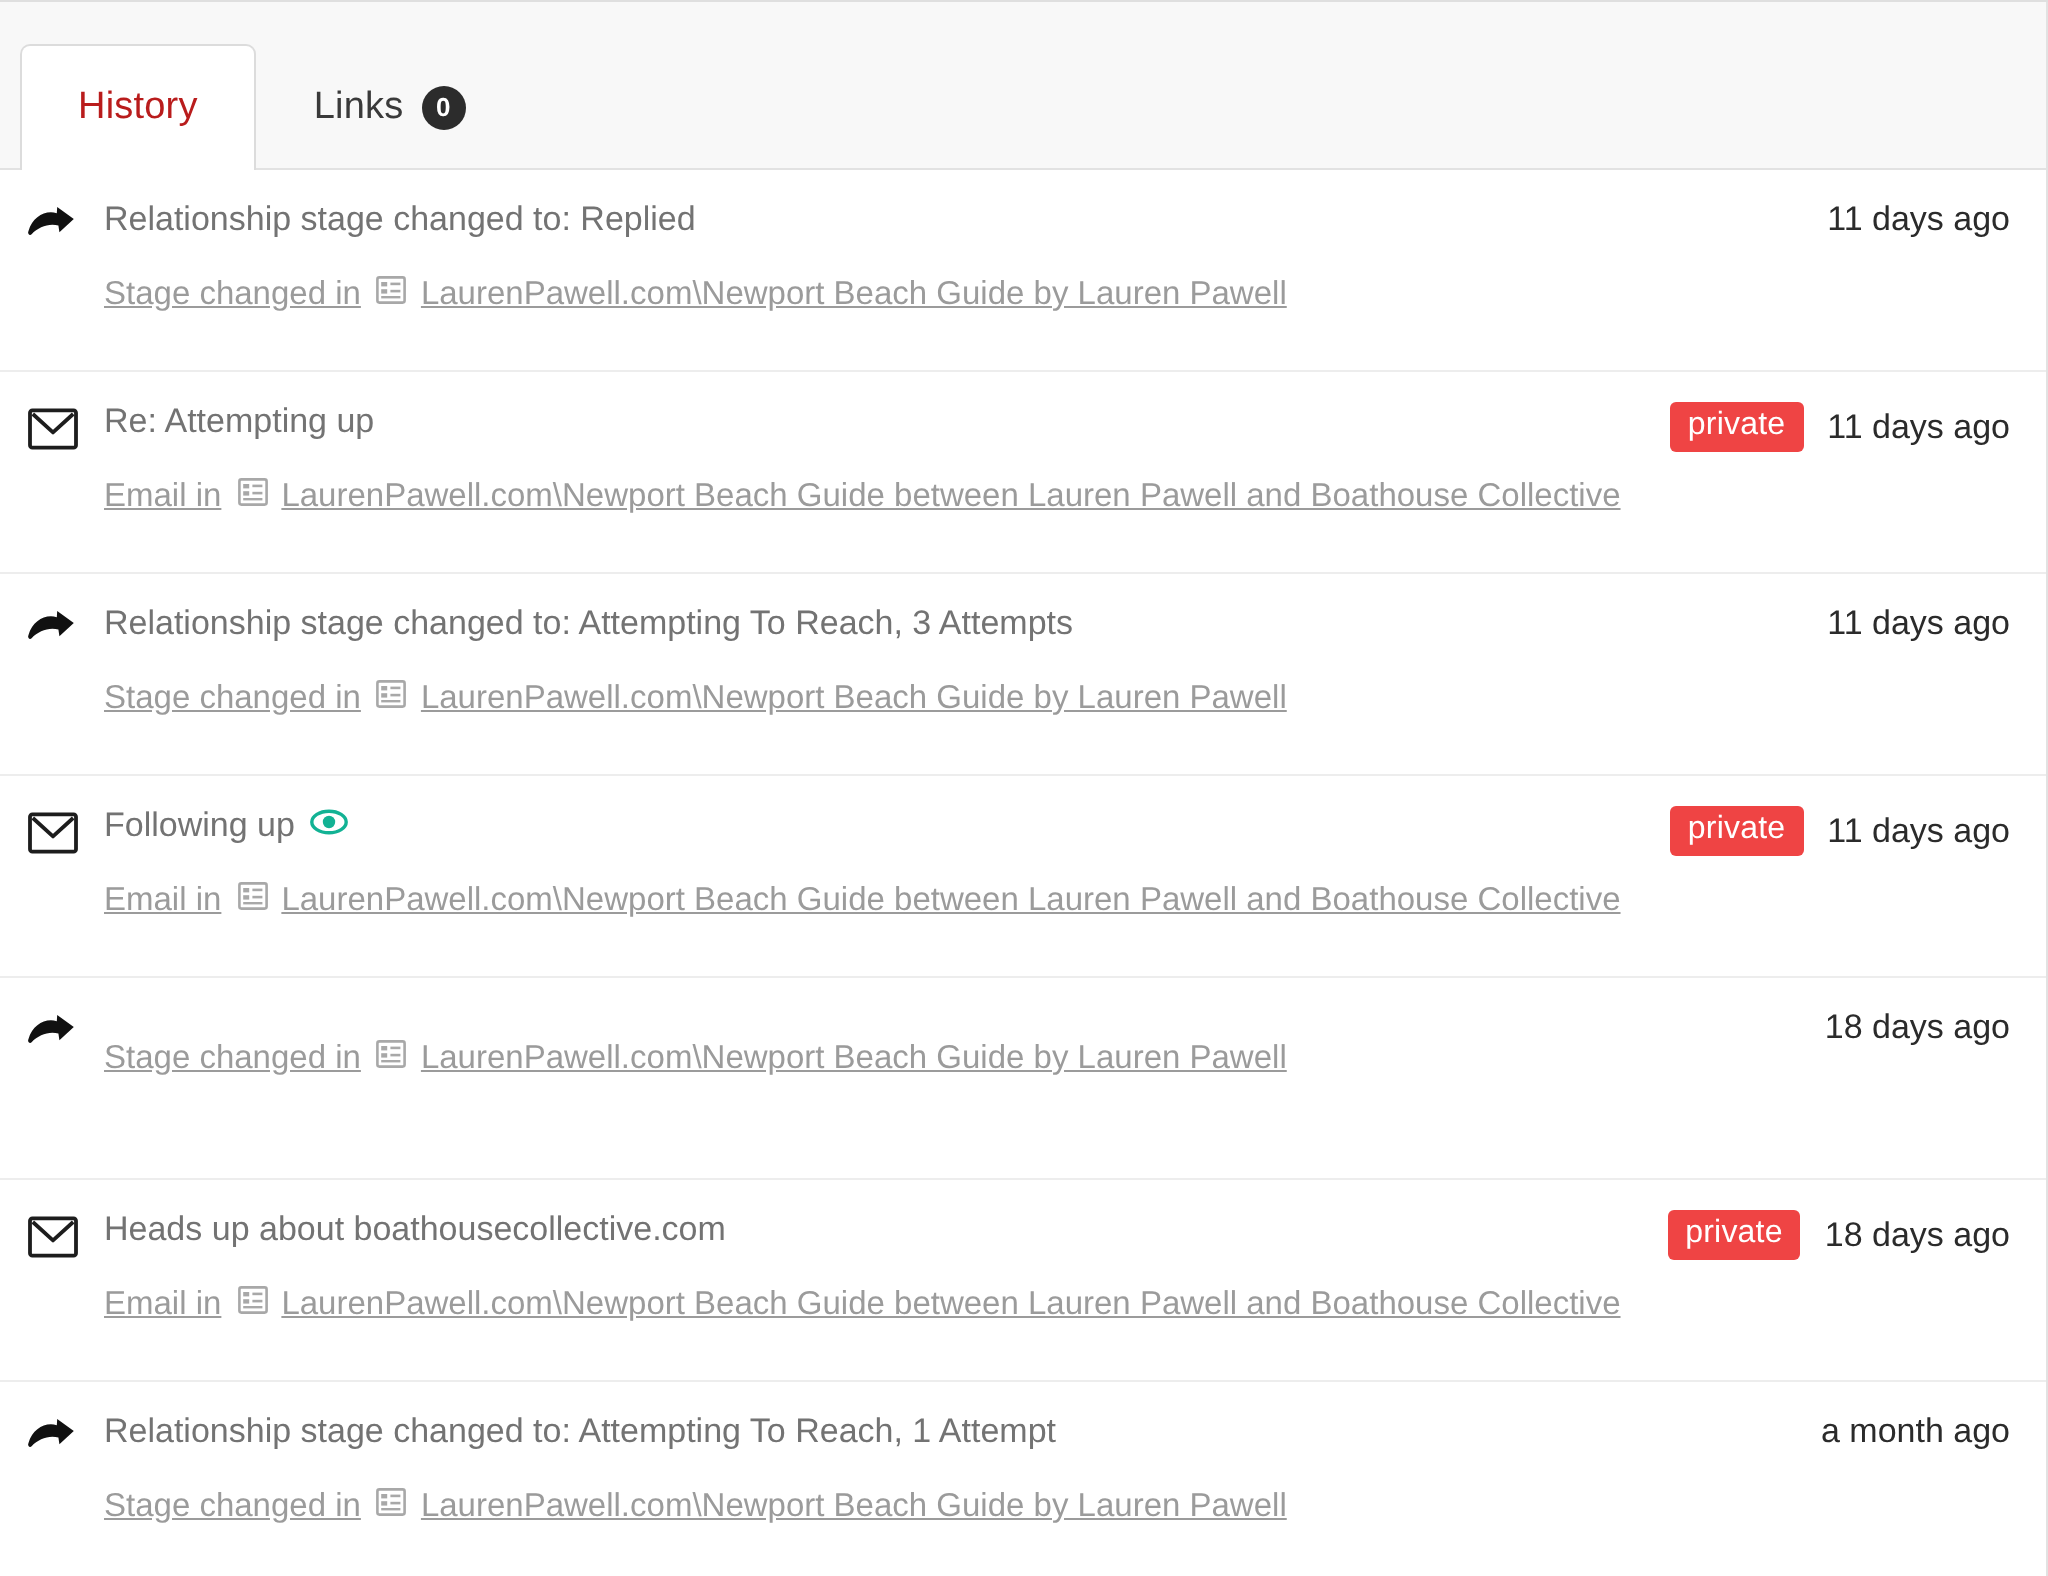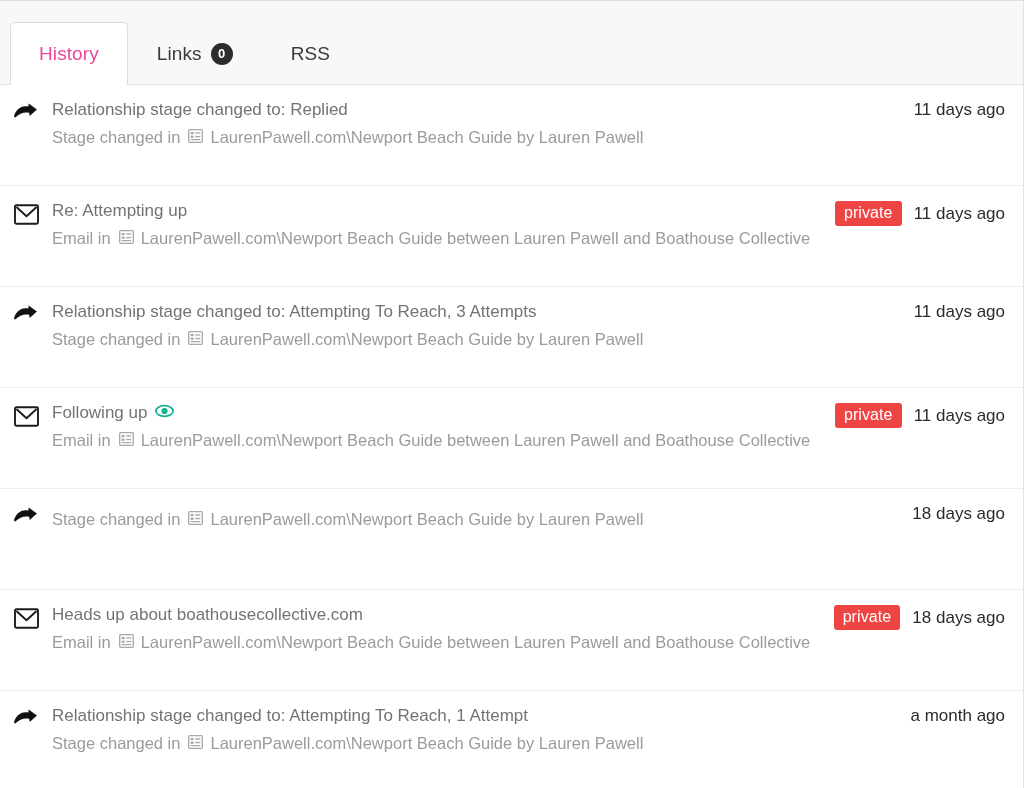--- a/index.html
+++ b/index.html
@@ -49,21 +49,21 @@
     letter-spacing: .1px;
     cursor: pointer;
     background: transparent;
     border: 1px solid transparent;
     border-bottom: none;
     border-radius: 5px 5px 0 0;
   }
   .tab.active {
     background: #ffffff;
     border-color: #dcdcdc;
-    color: #ec4899;
+    color: #b91c1c;
     margin-bottom: -1px;
     height: 63px;
     padding-bottom: 1px;
   }
   .tab-label { white-space: nowrap; }
   .count-badge {
     min-width: 22px;
     height: 22px;
     border-radius: 11px;
     background: #2c2c2c;
@@ -110,27 +110,28 @@
   .row-title {
     font-size: 17px;
     color: #737373;
     line-height: 22px;
     display: flex;
     align-items: center;
     gap: 8px;
     white-space: nowrap;
   }
   .row-sub {
-    margin-top: 5px;
+    margin-top: 15px;
     font-size: 16.5px;
     color: #9b9b9b;
     line-height: 22px;
     display: flex;
     align-items: center;
     white-space: nowrap;
+    text-decoration: underline;
   }
   .row-sub .pre { margin-right: 8px; }
   .row-sub .ctx { color: #9b9b9b; }
 
   .row-meta {
     flex: 0 0 auto;
     display: flex;
     align-items: center;
     gap: 12px;
     padding-top: 1px;
@@ -164,23 +165,20 @@
 <div id="app">
 
   <div class="tabstrip" id="tabstrip">
       <div class="tab active">
         <span class="tab-label">History</span>
       </div>
       <div class="tab">
         <span class="tab-label">Links</span>
         <span class="count-badge">0</span>
       </div>
-      <div class="tab">
-        <span class="tab-label">RSS</span>
-      </div>
     </div>
 
   <div class="rows" id="rows">
       <div class="row">
         <div class="row-icon">
           <span class="ico ico-stage"><svg width="26" height="22" viewBox="0 0 26 22" aria-hidden="true">
               <path fill="currentColor" d="M1.2 12.6C3.4 5.3 9.6 1.9 15.4 3.6l.2-3.1 8.3 6.0-7.2 6.6-.5-3.3c-4.6-1.3-9.9.6-13.4 4.3-.9 1-2.2-.3-1.6-1.5z"></path>
             </svg></span>
         </div>
         <div class="row-body">

